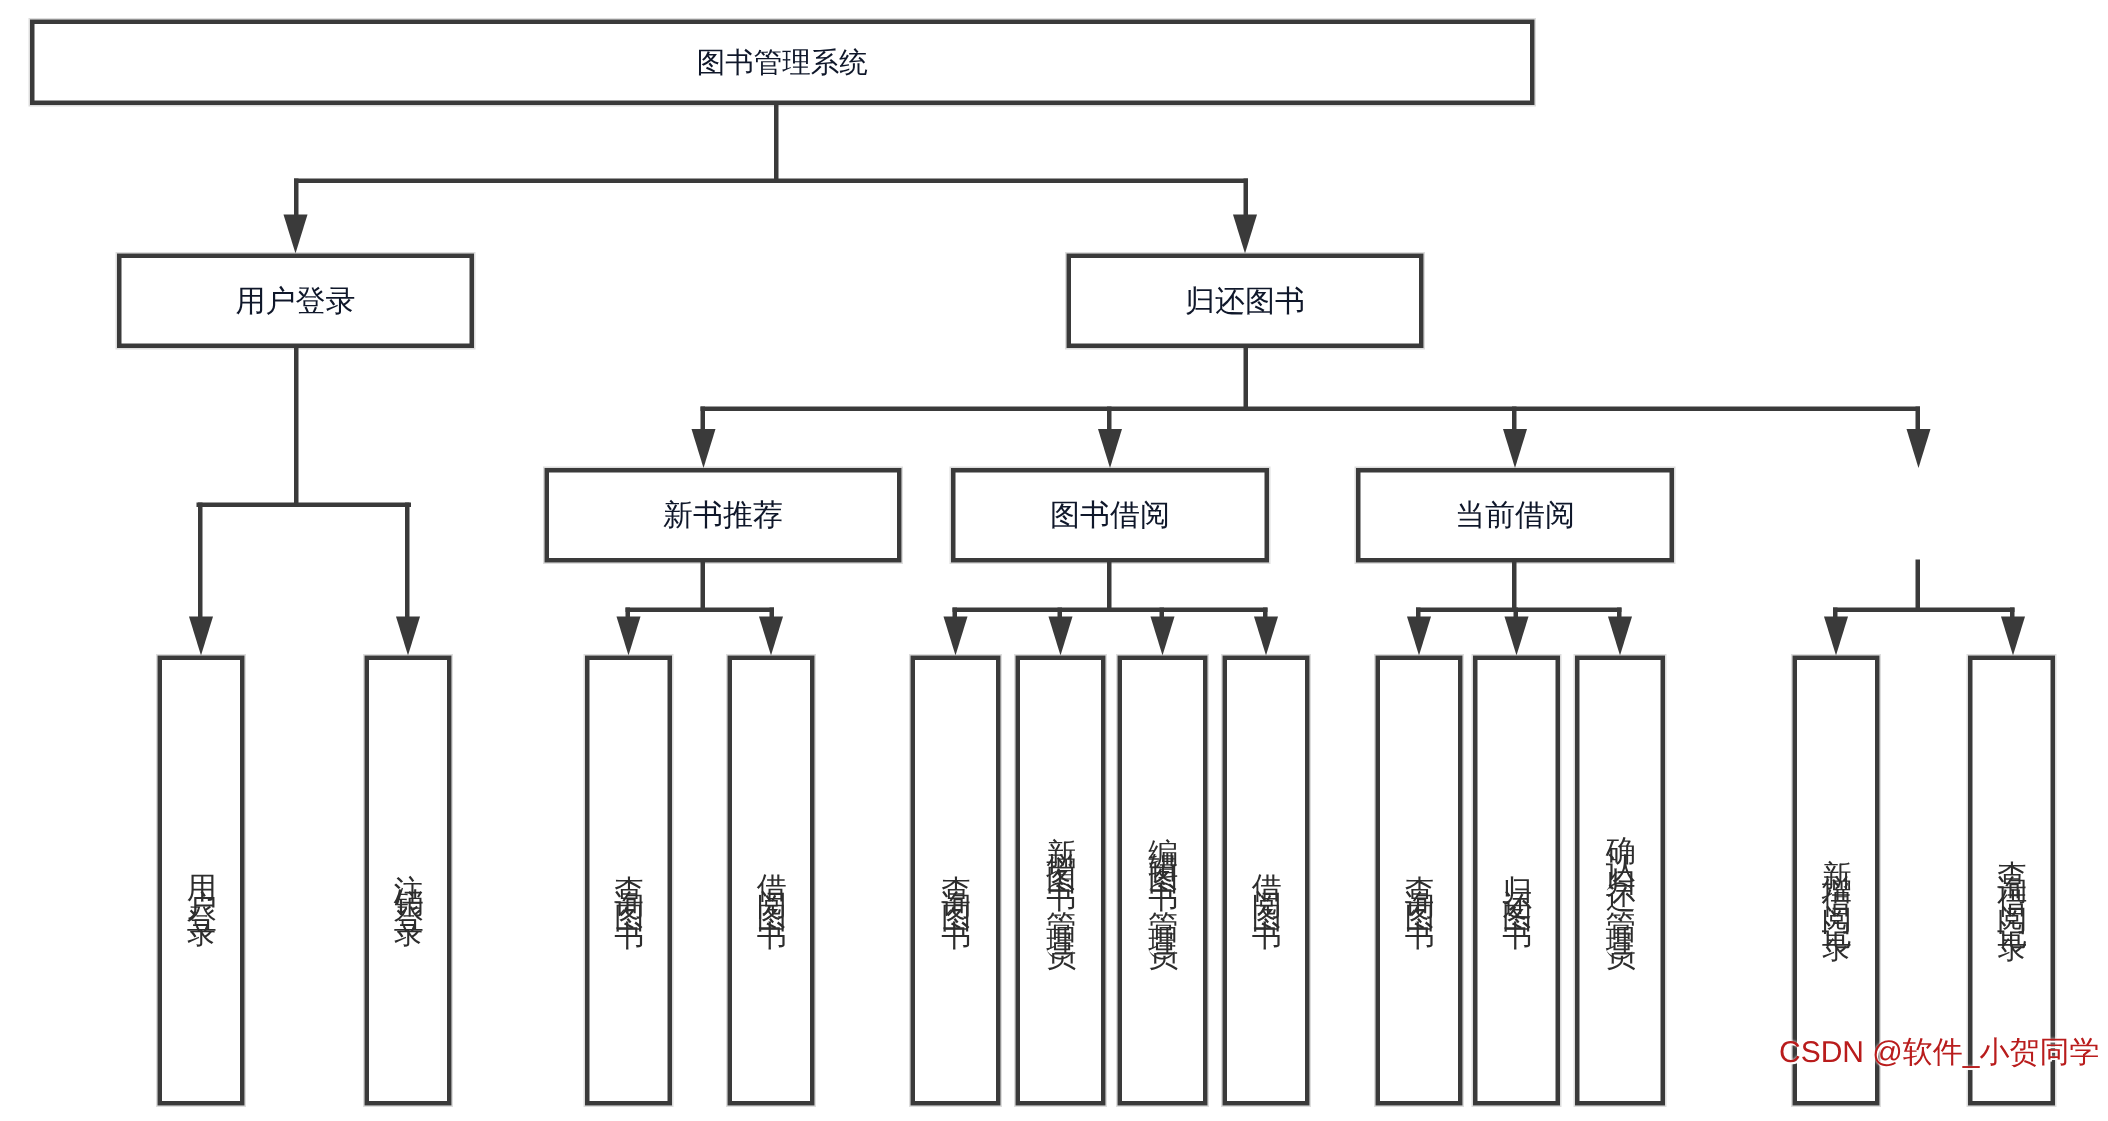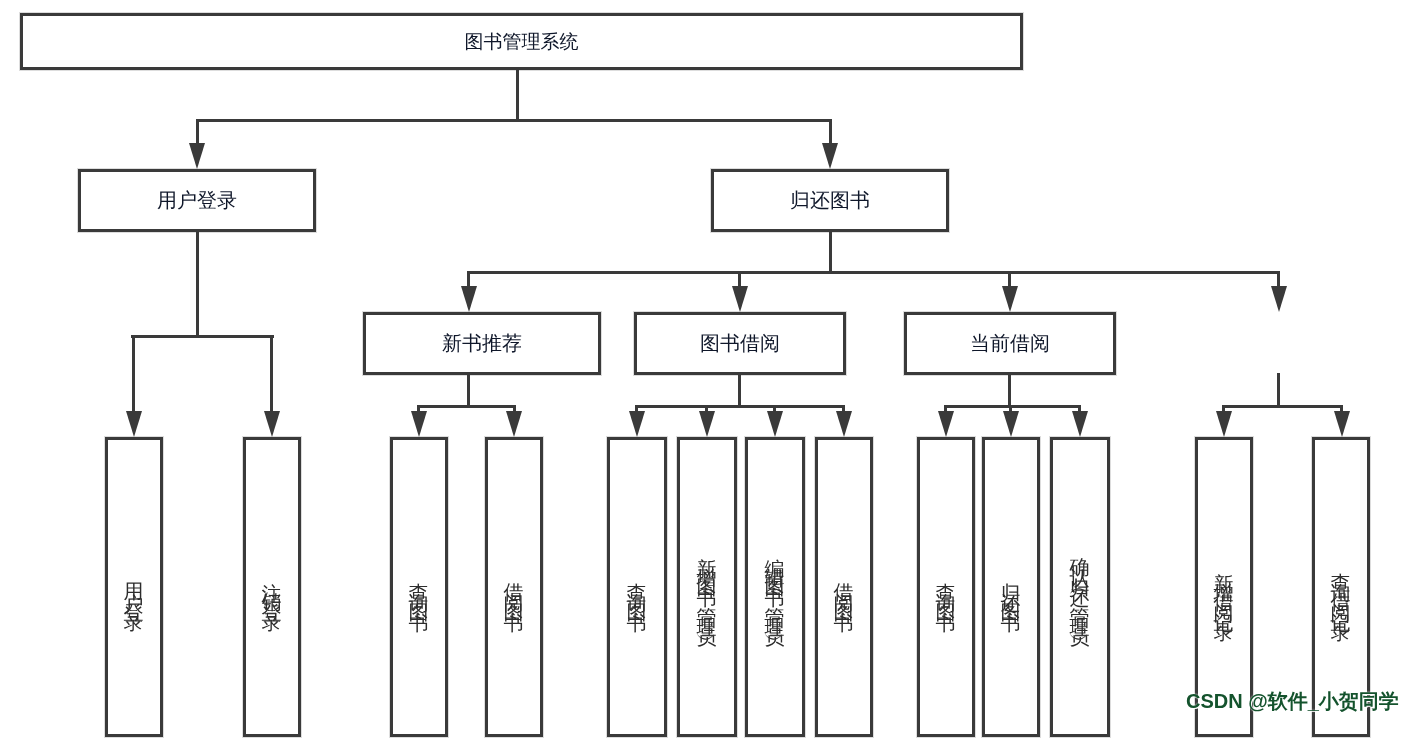--- a/index.html
+++ b/index.html
@@ -58,25 +58,24 @@
     border-left: 8px solid transparent;
     border-right: 8px solid transparent;
     border-top: 26px solid #3a3a3a;
   }
 
   .watermark {
     position: absolute;
     left: 1186px;
     top: 688px;
     font-size: 20px;
-    color: #14532d;
+    color: #b91c1c;
     text-shadow: 0 0 2px #ffffff, 1px 1px 0 #ffffff;
     white-space: nowrap;
     z-index: 10;
-    font-weight: bold;
   }
 </style>
 </head>
 <body>
 
 <div class="stage">
 
   <div class="hbox" style="left:20px; top:13px; width:1003px; height:57px; font-size:19px;">
     <span>图书管理系统</span>
   </div>

